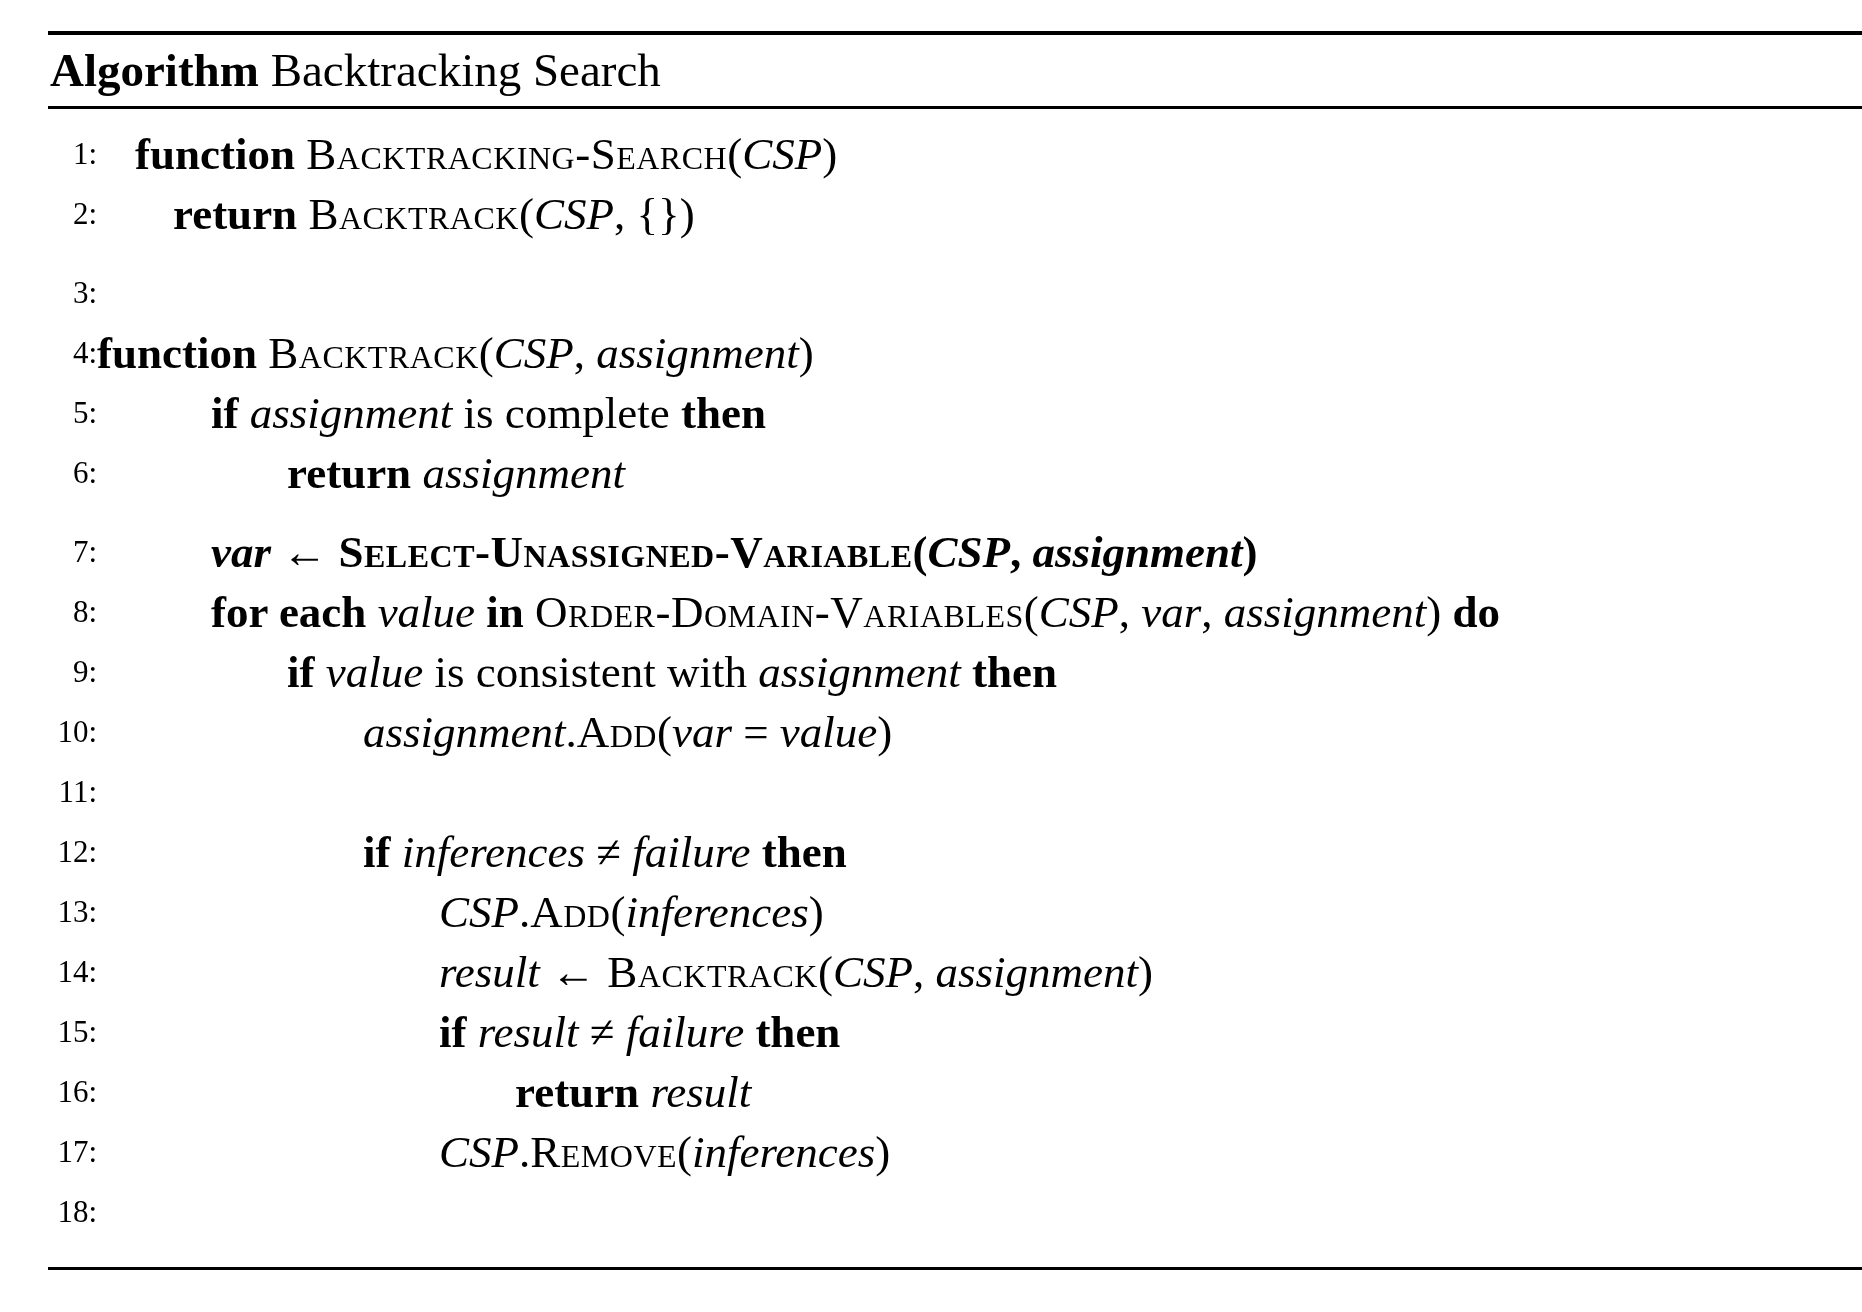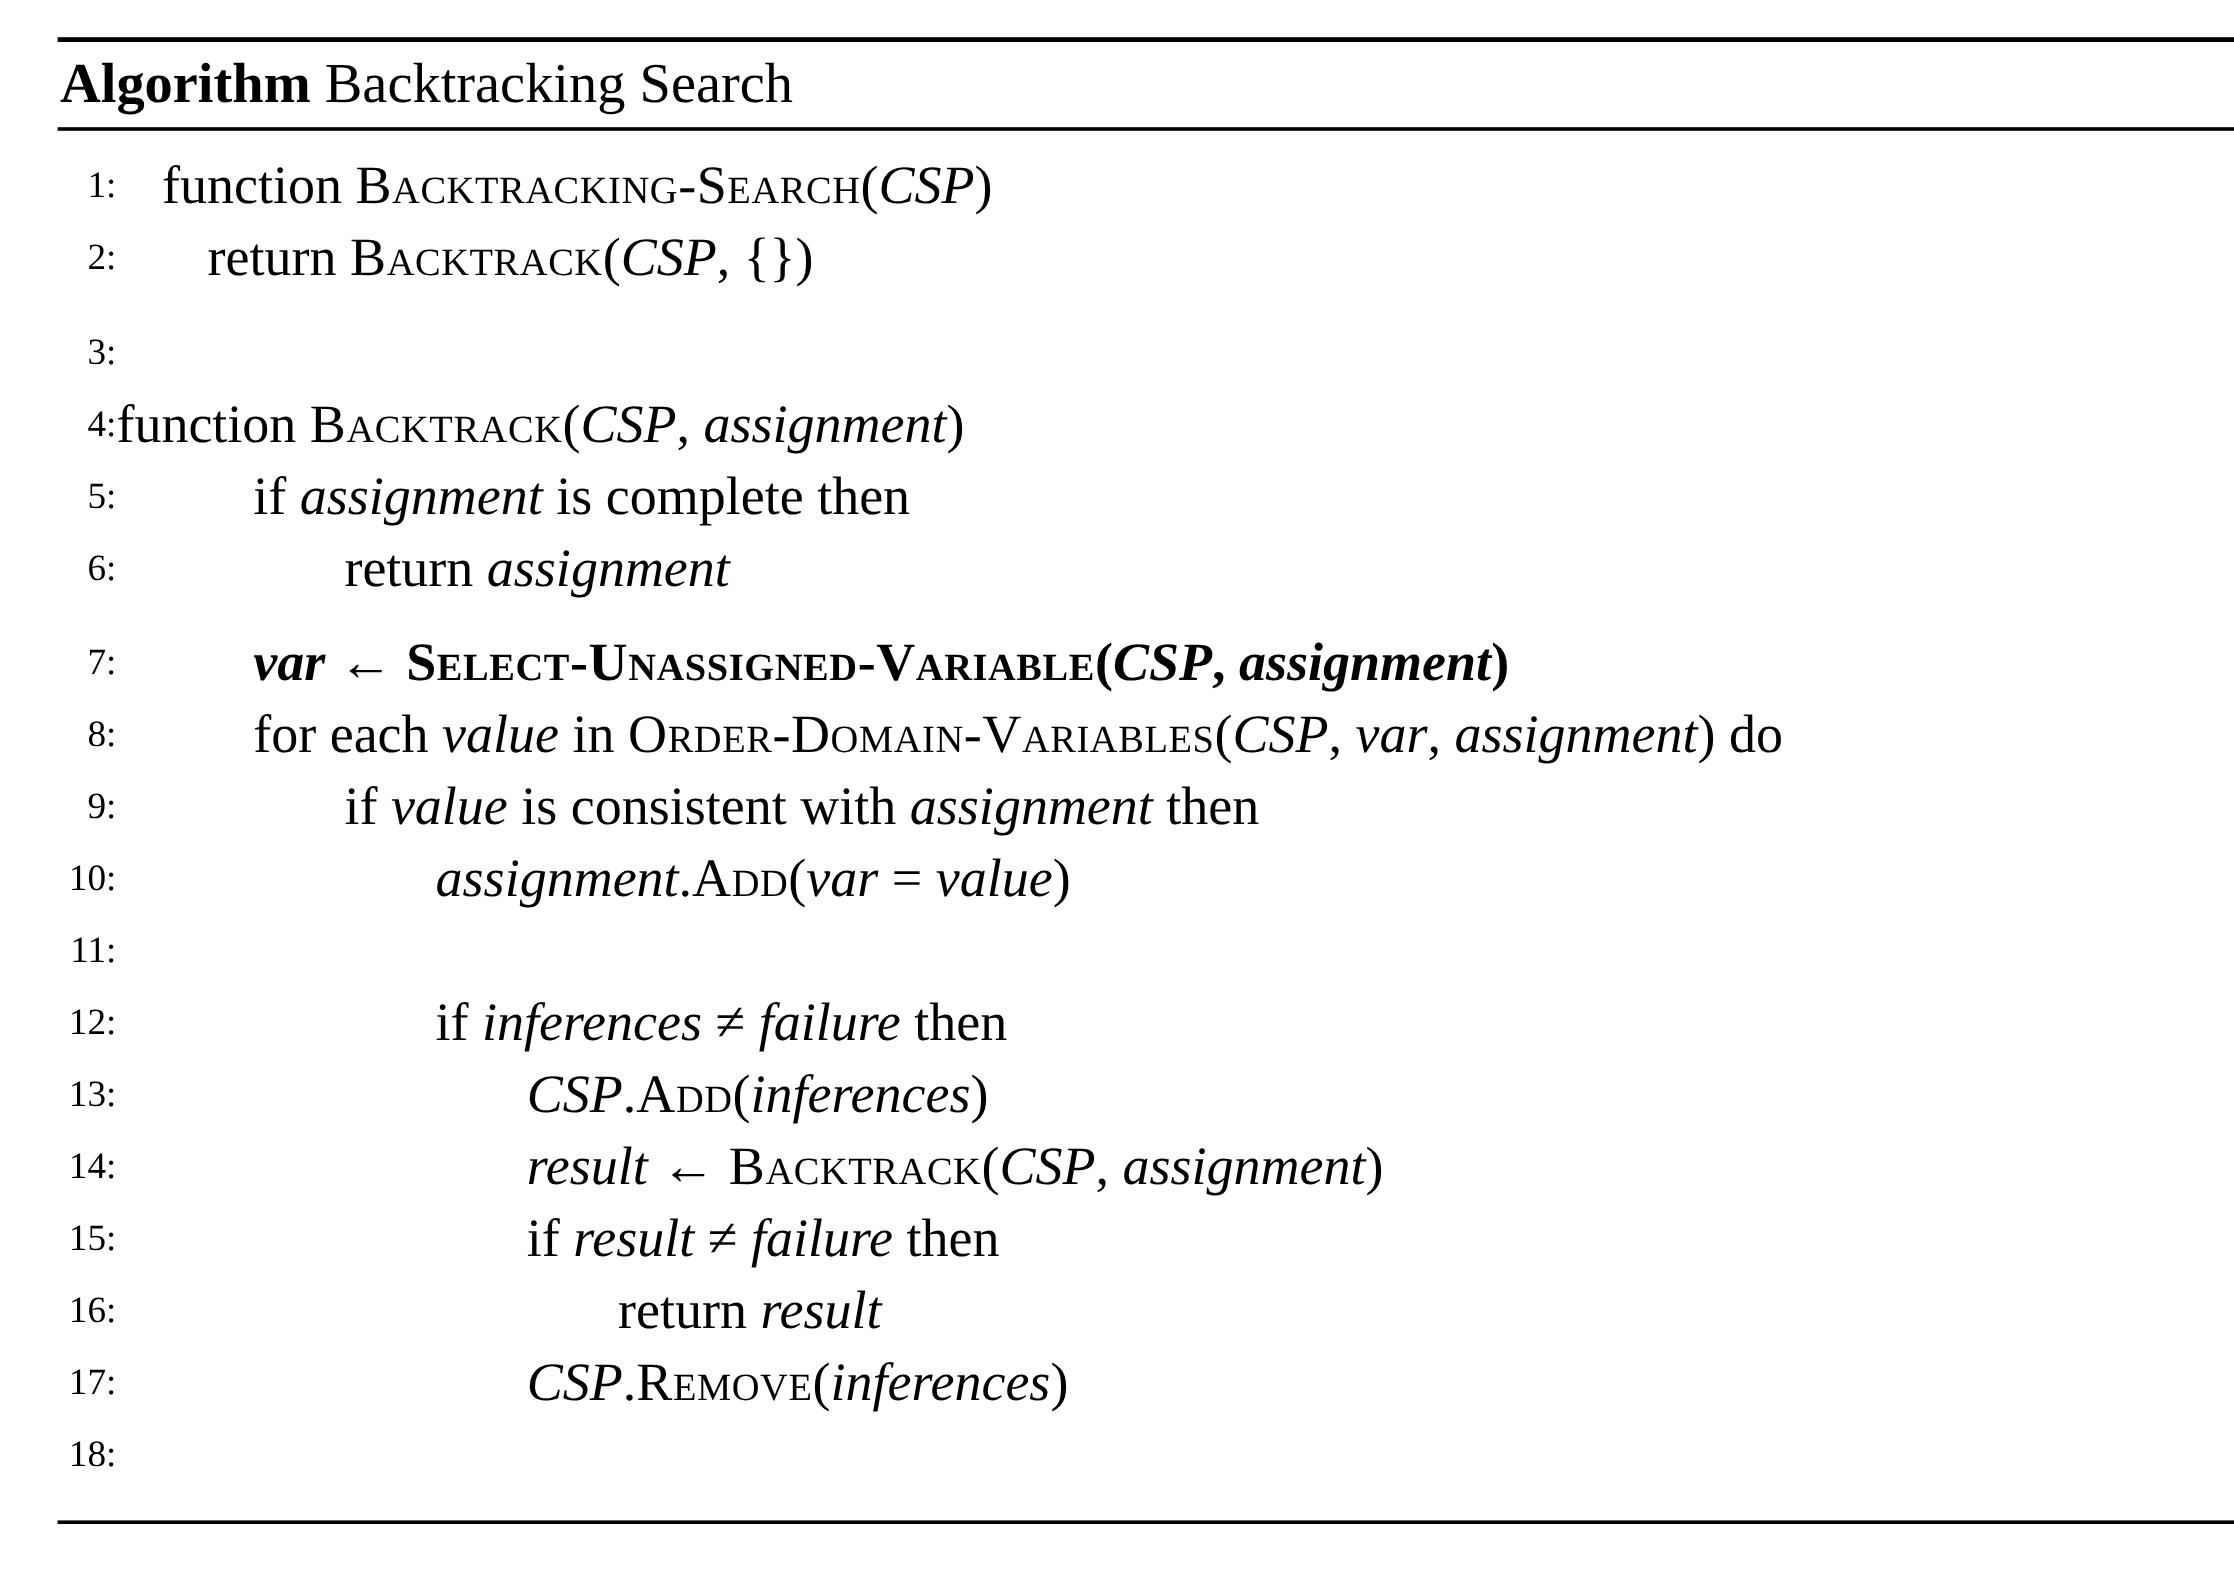--- a/index.html
+++ b/index.html
@@ -46,21 +46,21 @@
   }
   .algo-line.gap-before { margin-top: 19px; }
   .line-number {
     flex: none;
     width: 97px;
     text-align: right;
     font-size: 31px;
     color: #000000;
   }
   .line-content { white-space: pre; }
-  .seg-kw { font-weight: normal; }
+  .seg-kw { font-weight: bold; }
   .seg-sc { font-variant: small-caps; letter-spacing: 0.5px; }
   .seg-it { font-style: italic; }
   .seg-rm { font-style: normal; }
 </style>
 </head>
 <body>
 
 <div class="page">
   <div class="rule rule-thick"></div>
   <div class="title-row">

